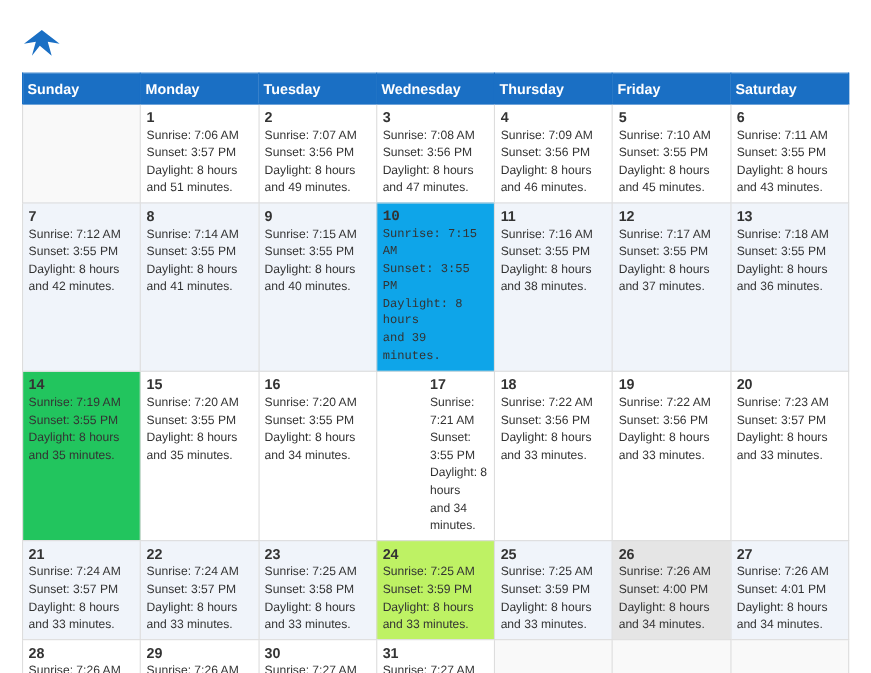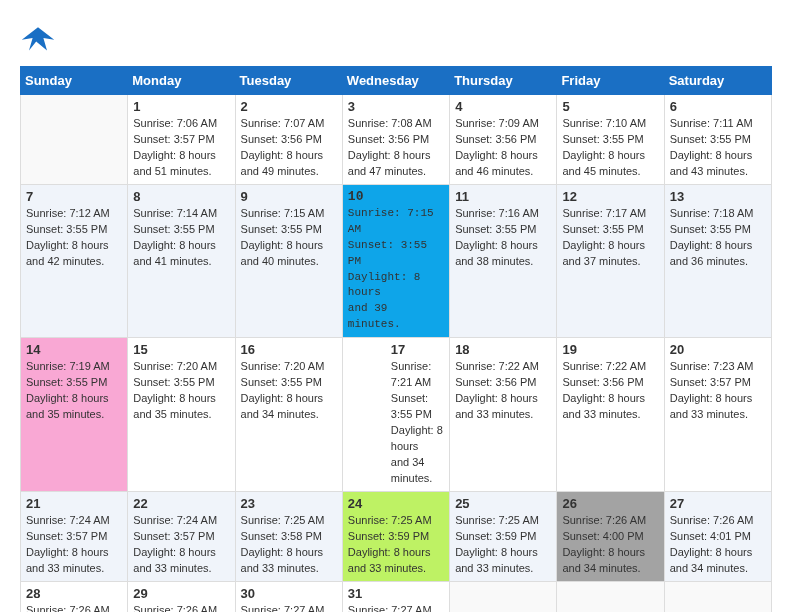--- a/index.html
+++ b/index.html
@@ -174,21 +174,21 @@
         <td style="background: rgb(240, 244, 250);">
           <span class="day-num">12</span>
           <div class="day-info">Sunrise: 7:17 AM<br>Sunset: 3:55 PM<br>Daylight: 8 hours<br>and 37 minutes.</div>
         </td>
         <td style="background: rgb(240, 244, 250);">
           <span class="day-num">13</span>
           <div class="day-info">Sunrise: 7:18 AM<br>Sunset: 3:55 PM<br>Daylight: 8 hours<br>and 36 minutes.</div>
         </td>
       </tr>
       <tr>
-        <td style="background: #f9a8d4;">
+        <td style="background: #22c55e;">
           <span class="day-num">14</span>
           <div class="day-info">Sunrise: 7:19 AM<br>Sunset: 3:55 PM<br>Daylight: 8 hours<br>and 35 minutes.</div>
         </td>
         <td style="background: rgb(255, 255, 255);">
           <span class="day-num">15</span>
           <div class="day-info">Sunrise: 7:20 AM<br>Sunset: 3:55 PM<br>Daylight: 8 hours<br>and 35 minutes.</div>
         </td>
         <td style="background: rgb(255, 255, 255);">
           <span class="day-num">16</span>
           <div class="day-info">Sunrise: 7:20 AM<br>Sunset: 3:55 PM<br>Daylight: 8 hours<br>and 34 minutes.</div>
@@ -224,21 +224,21 @@
           <div class="day-info">Sunrise: 7:25 AM<br>Sunset: 3:58 PM<br>Daylight: 8 hours<br>and 33 minutes.</div>
         </td>
         <td style="background: #bef264;">
           <span class="day-num">24</span>
           <div class="day-info">Sunrise: 7:25 AM<br>Sunset: 3:59 PM<br>Daylight: 8 hours<br>and 33 minutes.</div>
         </td>
         <td style="background: rgb(240, 244, 250);">
           <span class="day-num">25</span>
           <div class="day-info">Sunrise: 7:25 AM<br>Sunset: 3:59 PM<br>Daylight: 8 hours<br>and 33 minutes.</div>
         </td>
-        <td style="background: #a3a3a3;">
+        <td style="background: #e5e5e5;">
           <span class="day-num">26</span>
           <div class="day-info">Sunrise: 7:26 AM<br>Sunset: 4:00 PM<br>Daylight: 8 hours<br>and 34 minutes.</div>
         </td>
         <td style="background: rgb(240, 244, 250);">
           <span class="day-num">27</span>
           <div class="day-info">Sunrise: 7:26 AM<br>Sunset: 4:01 PM<br>Daylight: 8 hours<br>and 34 minutes.</div>
         </td>
       </tr>
       <tr>
         <td style="background: rgb(255, 255, 255); border-radius: 25px;">

